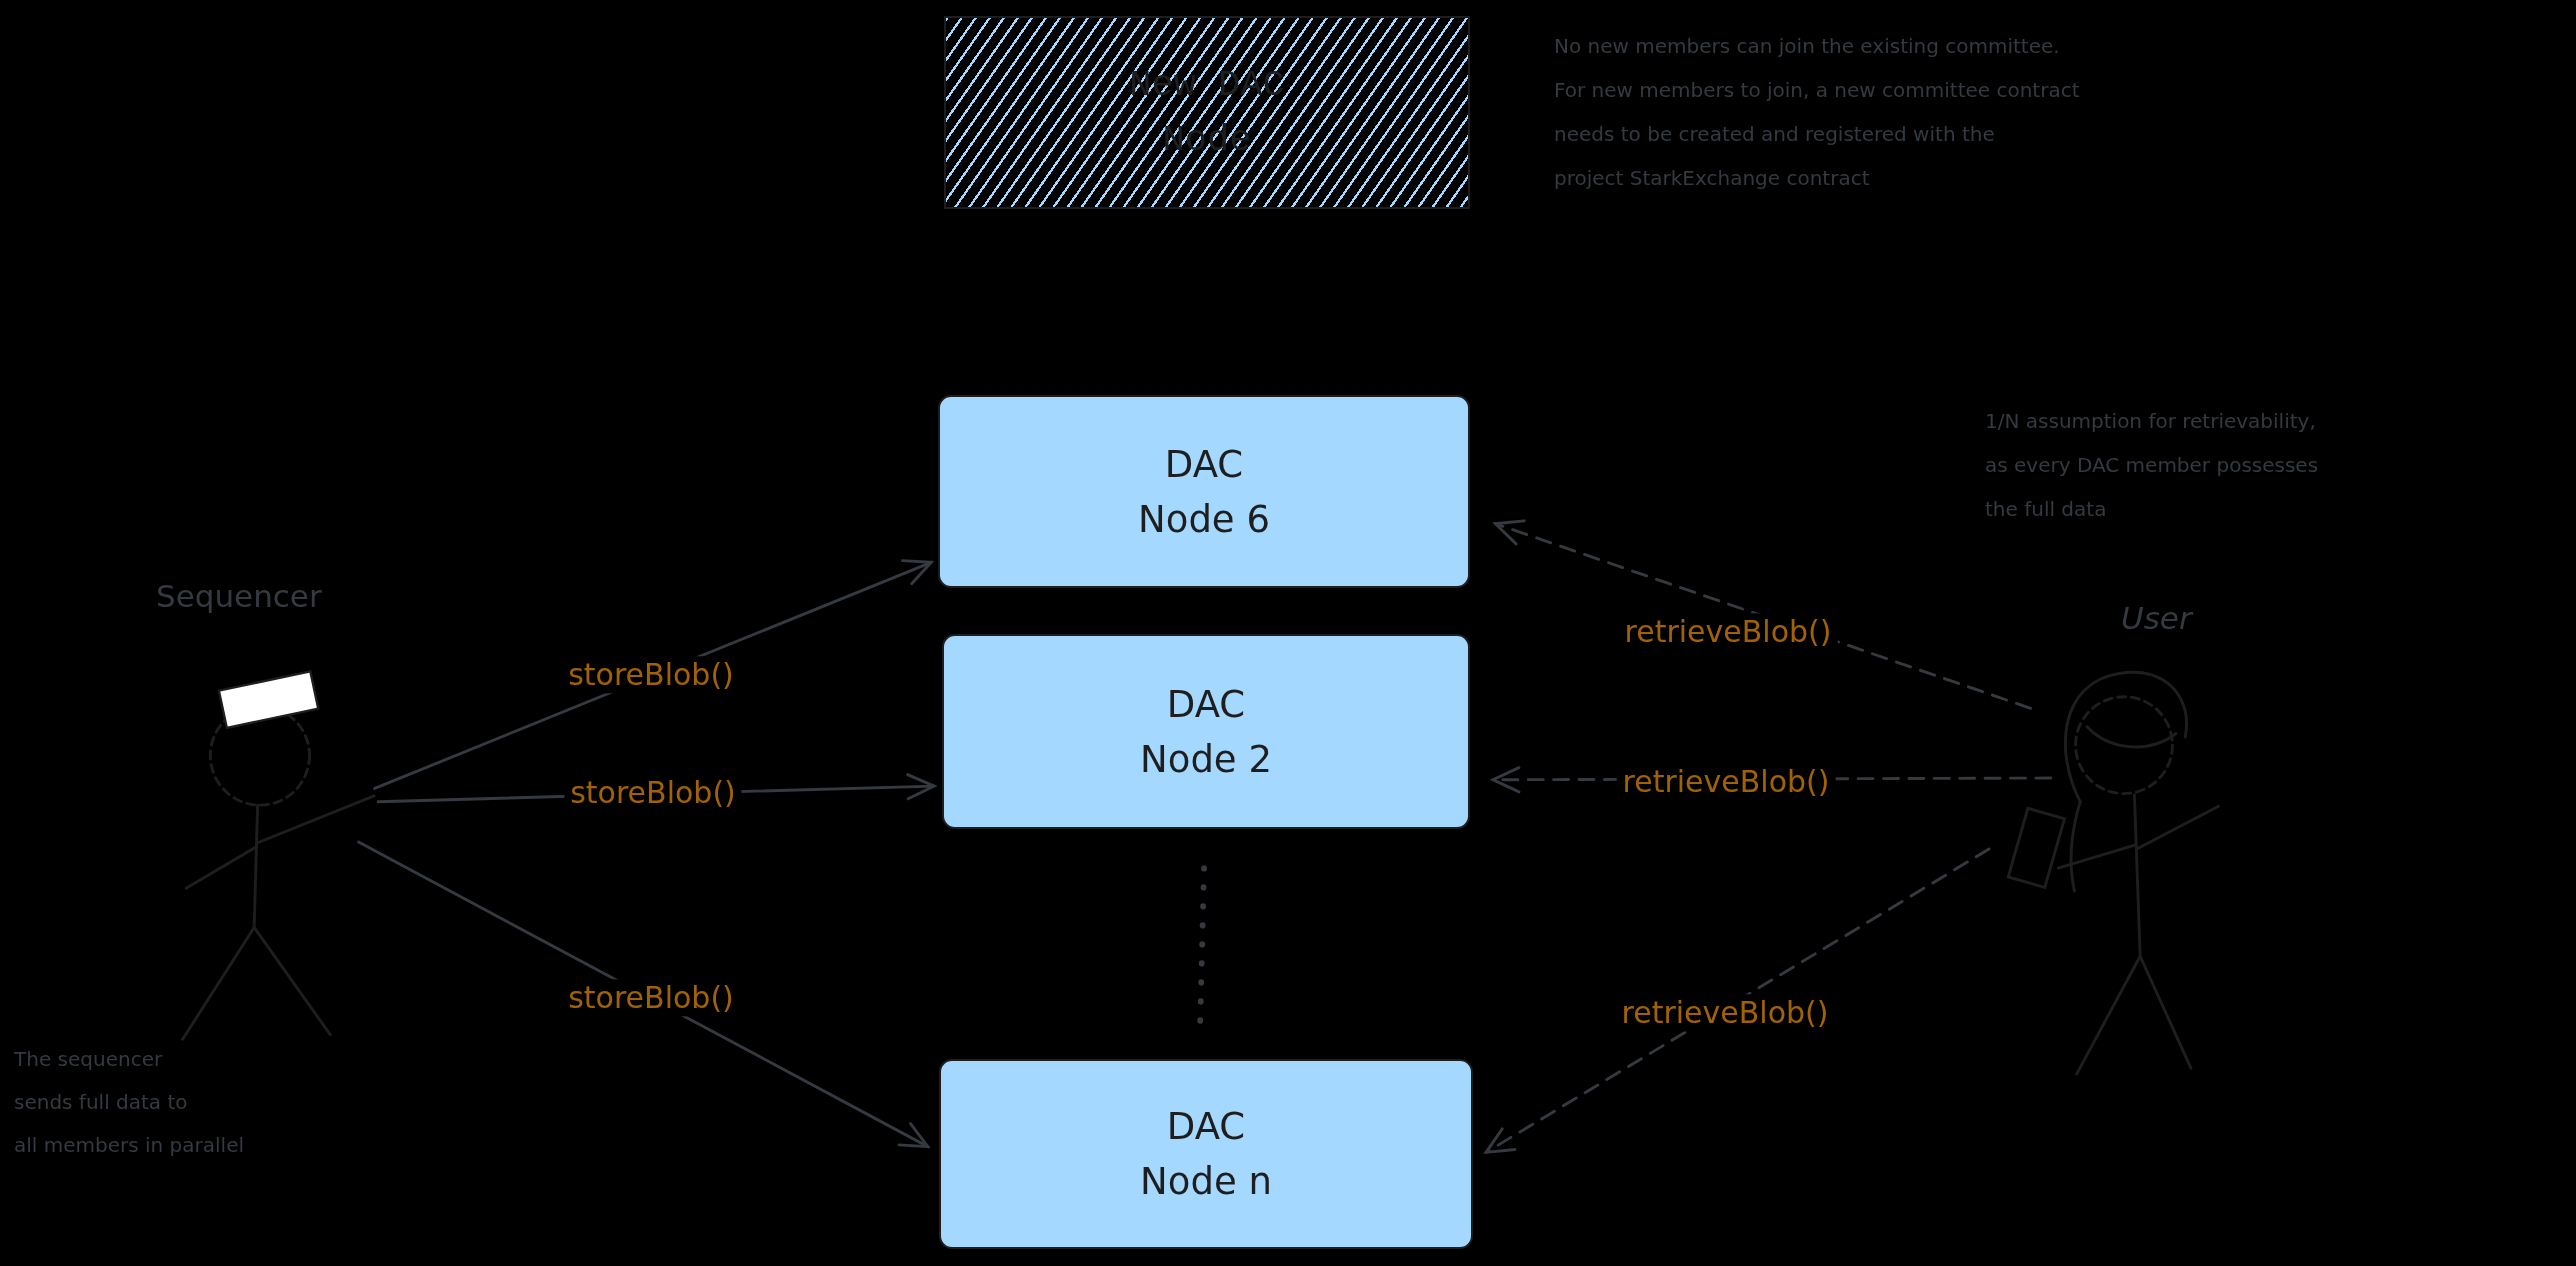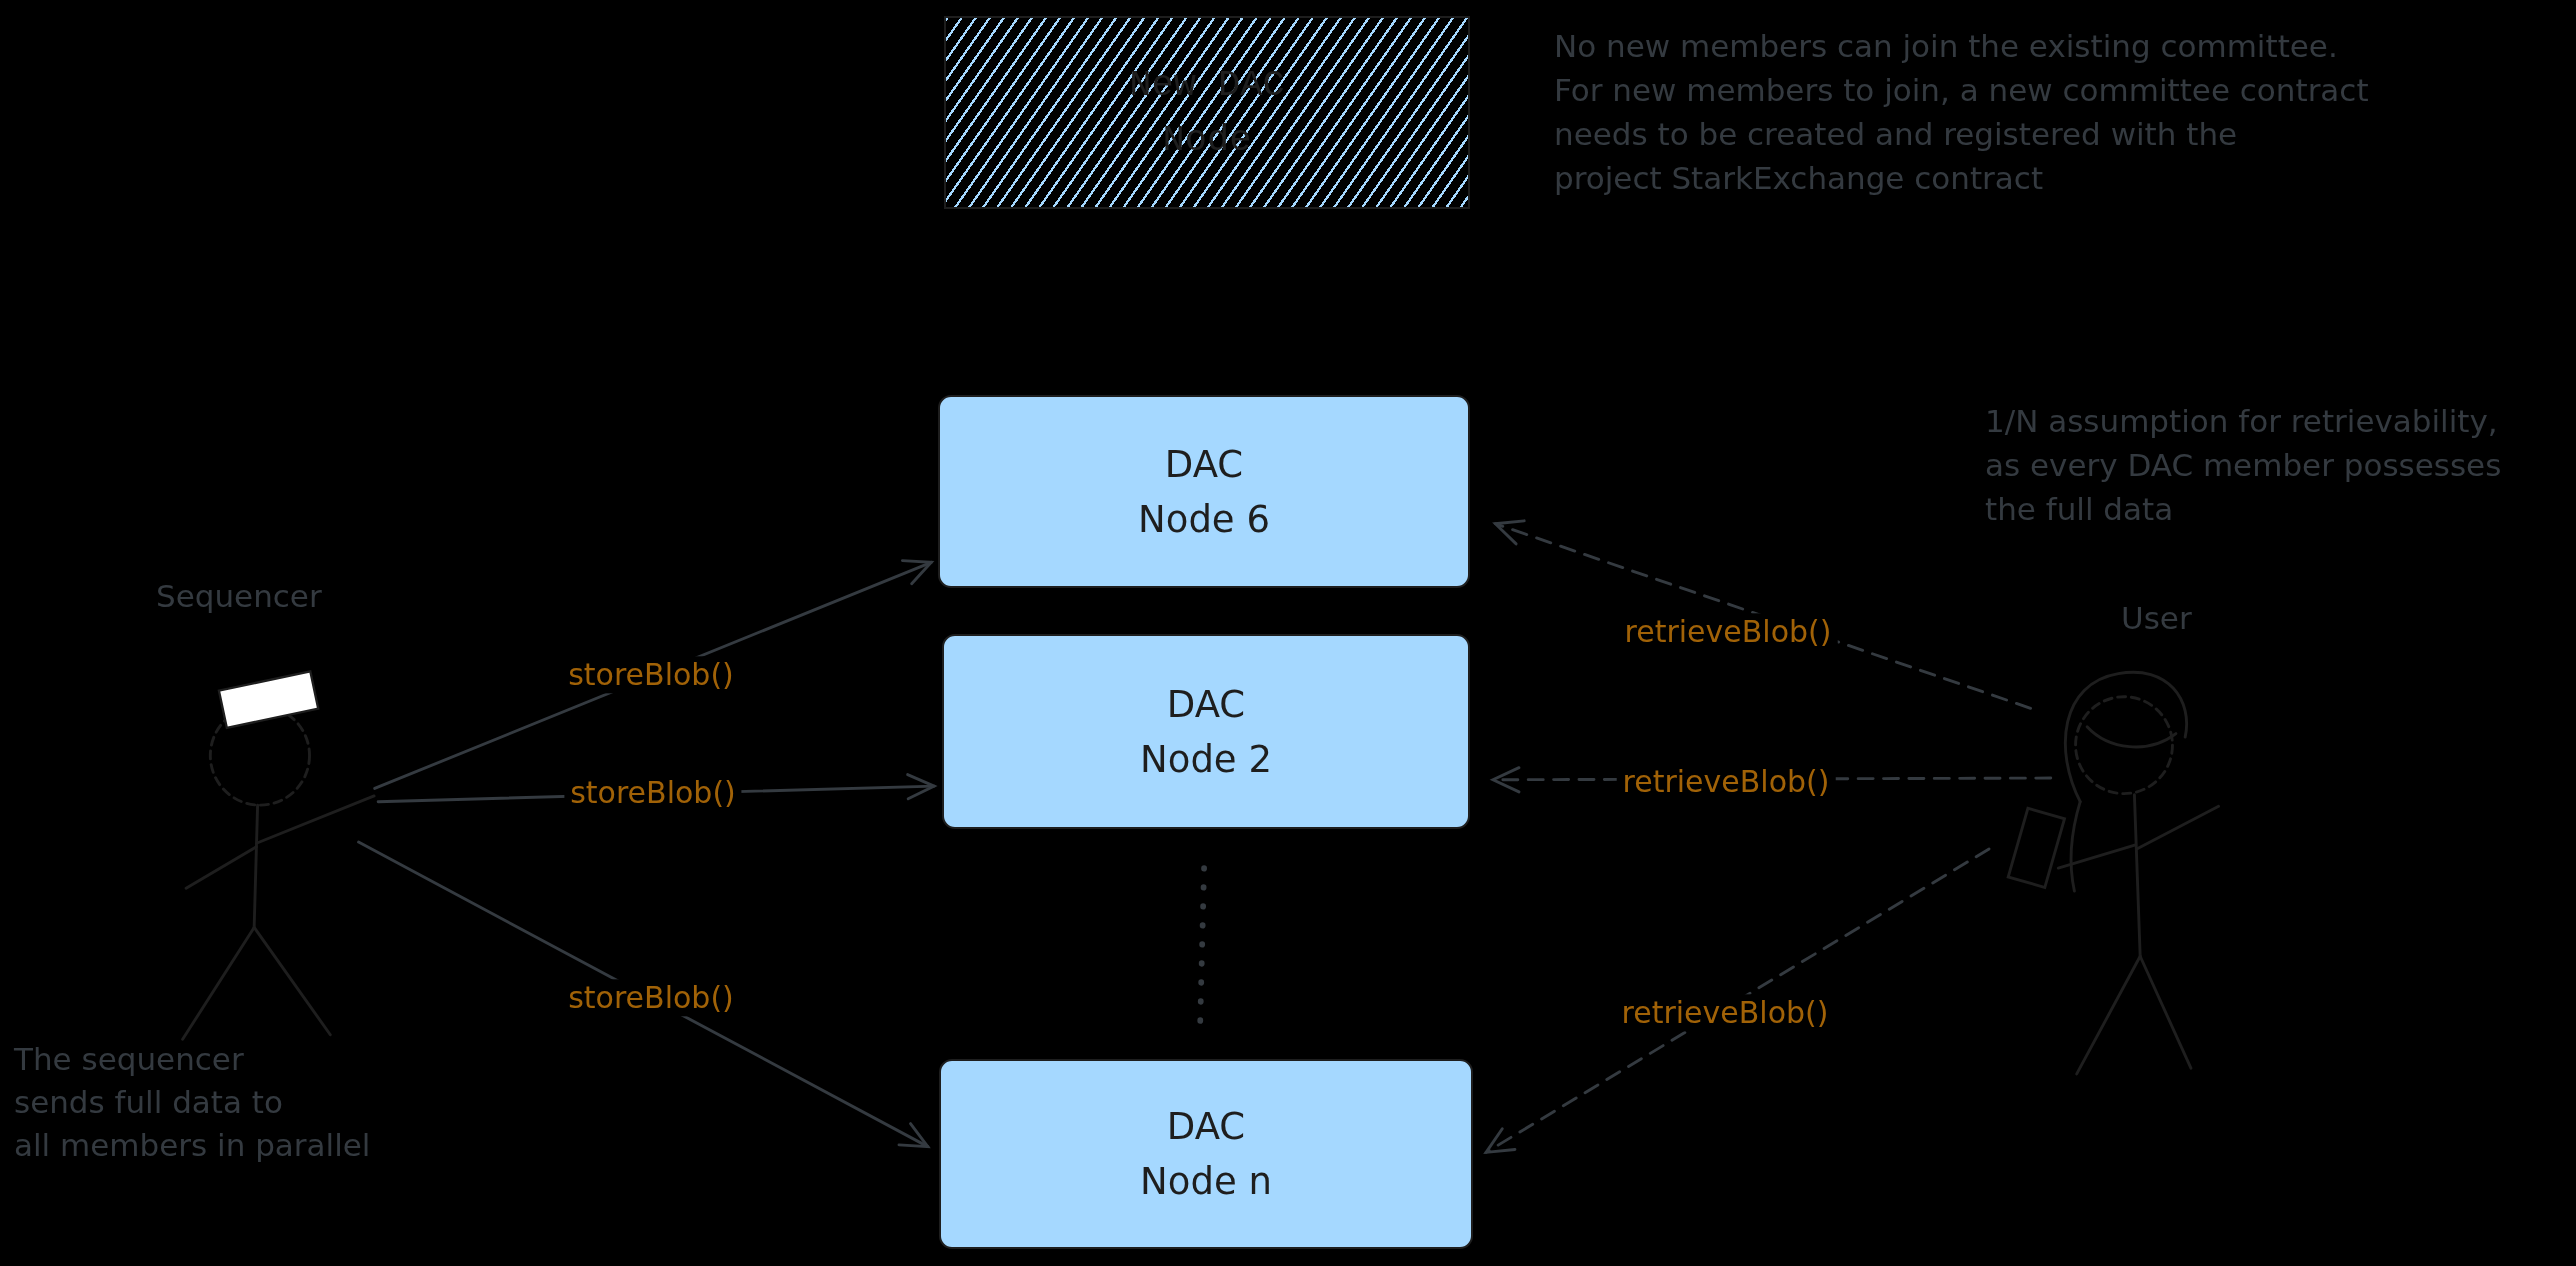--- a/index.html
+++ b/index.html
@@ -20,21 +20,21 @@
     border:2.9px solid #1e1e1e;
     box-sizing:border-box;
   }
   .box.solid{background:#a5d8ff;border-radius:13px;}
   .box.hatch{
     background:repeating-linear-gradient(125deg,#a5d8ff 0 2.3px,transparent 2.3px 11.5px);
   }
   .note{
     position:absolute;
     color:#343a40;
-    font-size:31px;line-height:44px;
+    font-size:20px;line-height:44px;
     white-space:pre-line;
   }
   .actor-label{
     position:absolute;
     color:#343a40;
     font-size:31px;
     white-space:nowrap;
   }
   .elabel{
     position:absolute;
@@ -113,21 +113,21 @@
     <span>DAC</span>
     <span>Node 2</span>
   </div>
 
   <div class="box solid" style="left:939px;top:1059px;width:534px;height:190px;">
     <span>DAC</span>
     <span>Node n</span>
   </div>
 
   <div class="actor-label" style="left:156px;top:578px;">Sequencer</div>
-  <div class="actor-label" style="left:2121px;top:600px;">User</div>
+  <div class="actor-label" style="left:2121px;top:600px;font-style:italic;">User</div>
 
   <div class="elabel" style="left:651px;top:675px;">storeBlob()</div>
   <div class="elabel" style="left:653px;top:793px;">storeBlob()</div>
   <div class="elabel" style="left:651px;top:998px;">storeBlob()</div>
   <div class="elabel" style="left:1728px;top:632px;">retrieveBlob()</div>
   <div class="elabel" style="left:1726px;top:782px;">retrieveBlob()</div>
   <div class="elabel" style="left:1725px;top:1013px;">retrieveBlob()</div>
 
   <div class="note" style="left:1554px;top:24px;">No new members can join the existing committee.
 For new members to join, a new committee contract

